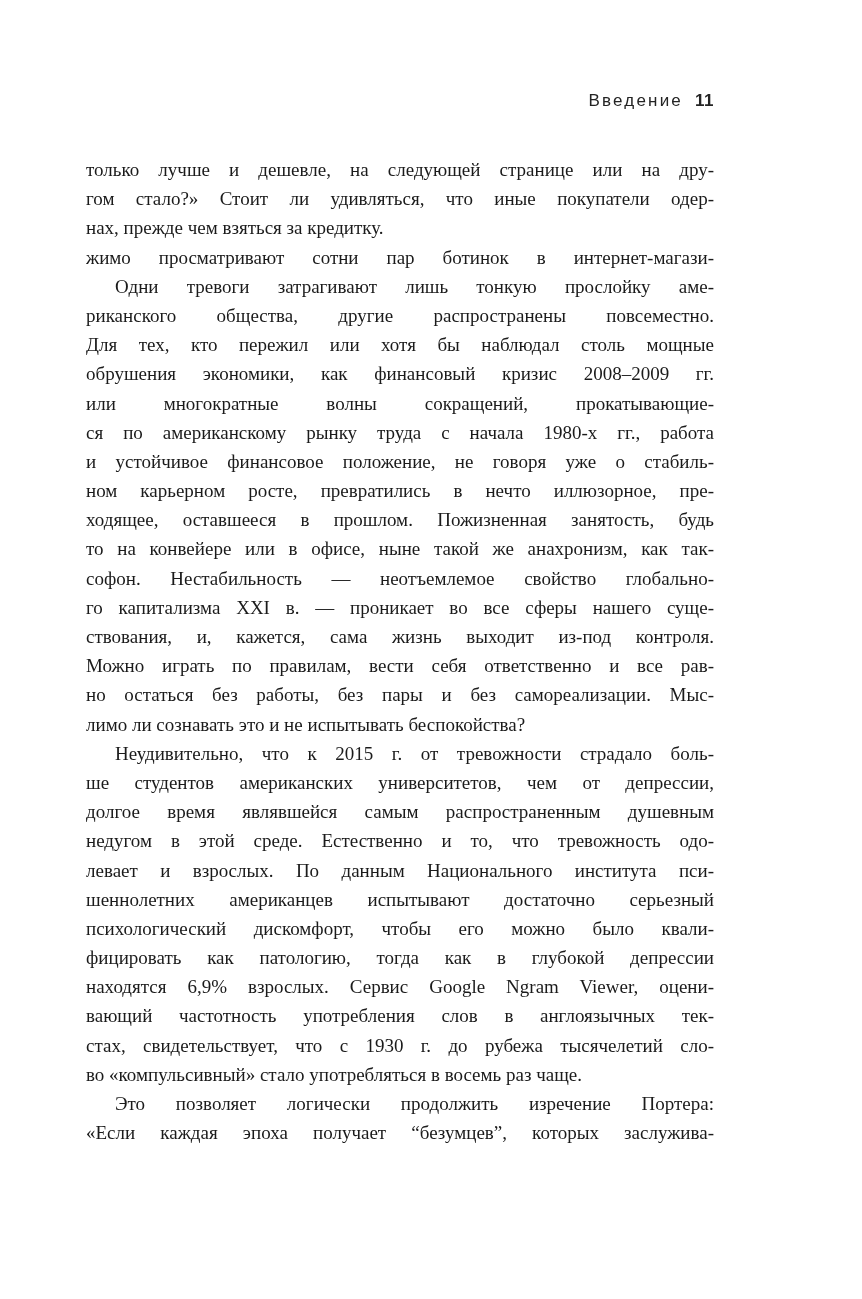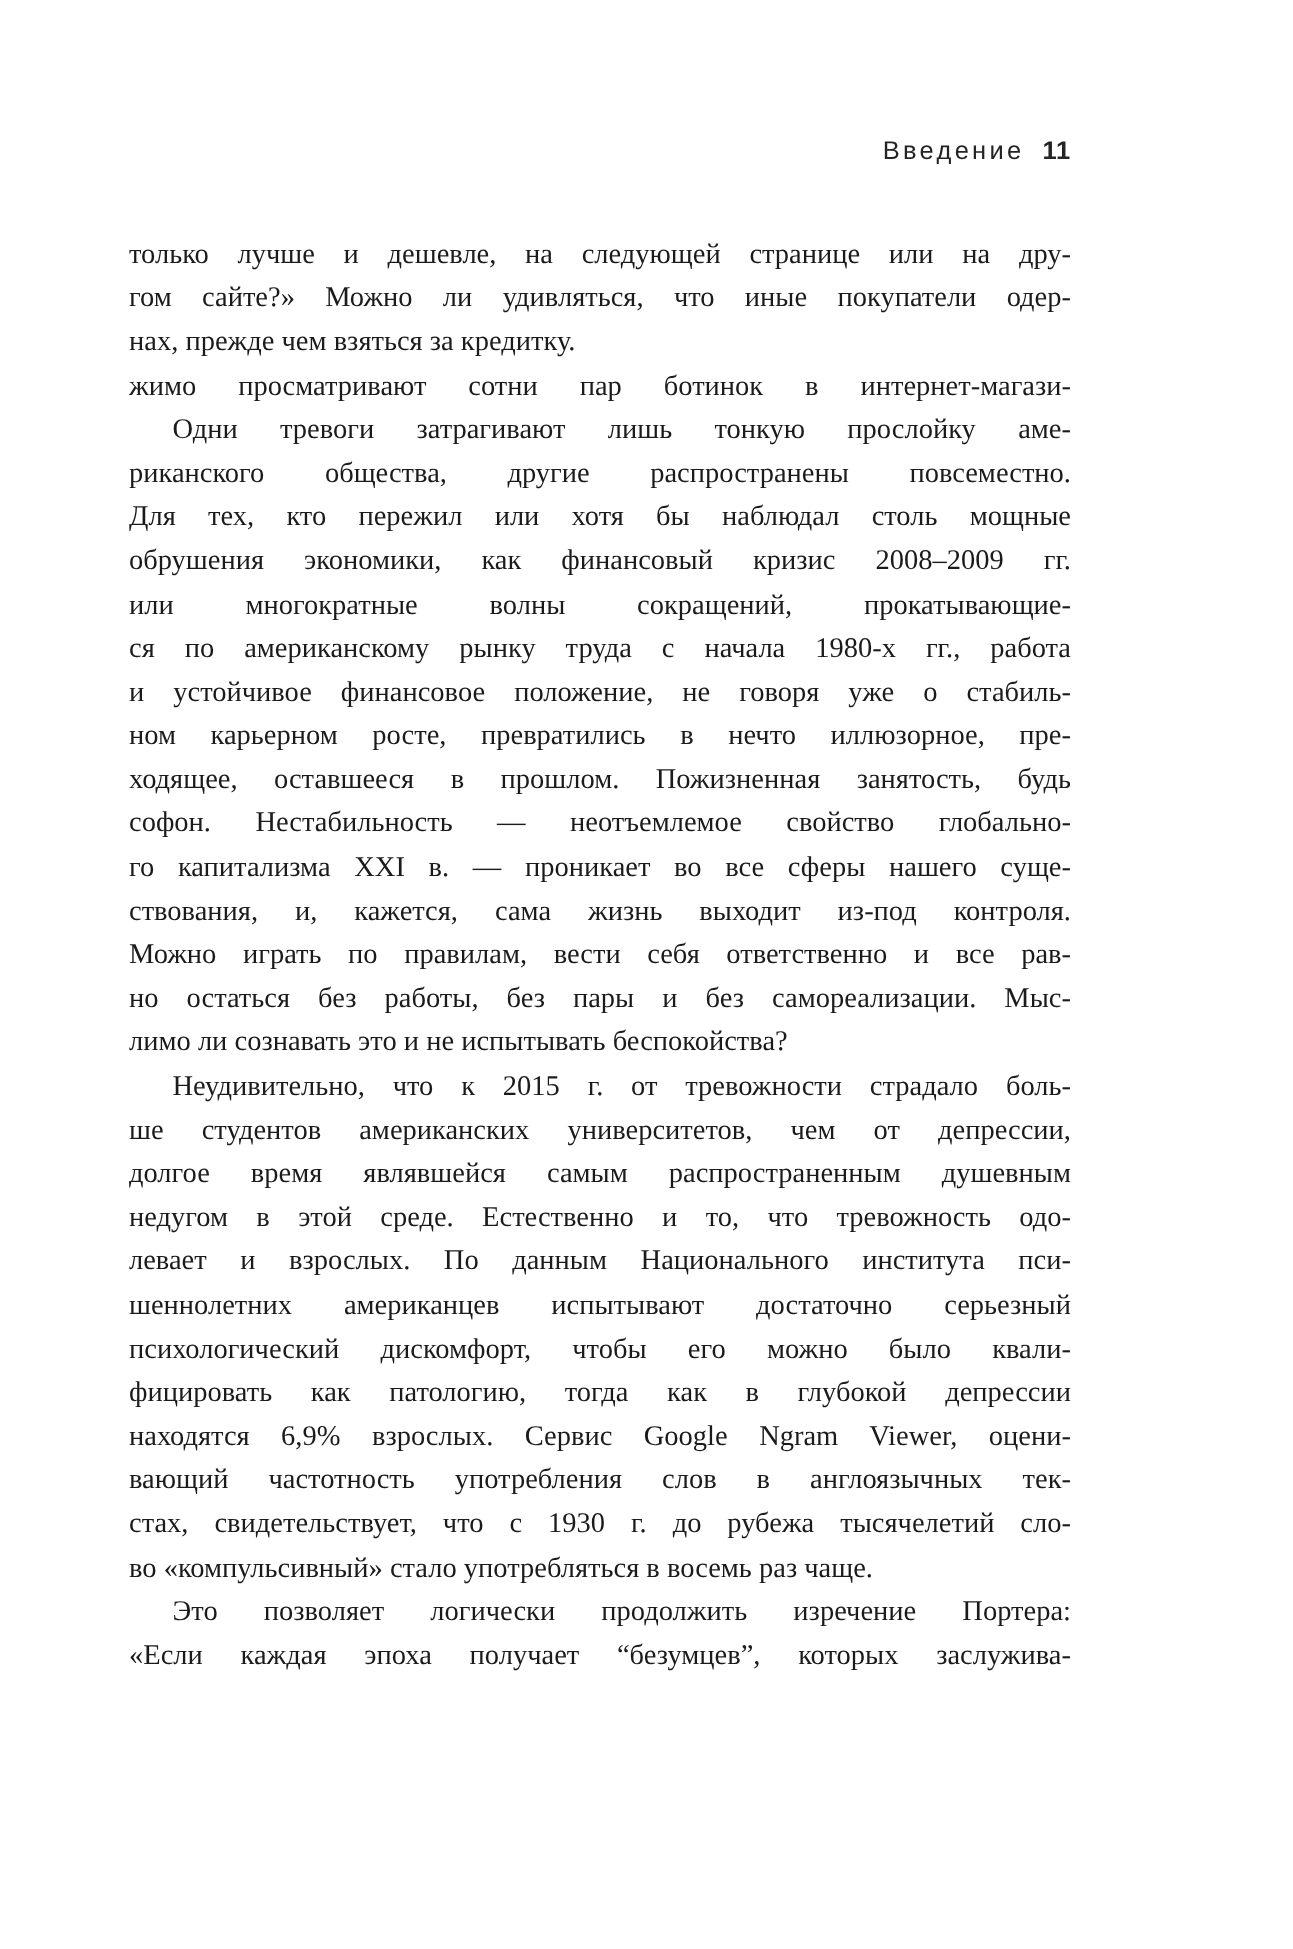--- a/index.html
+++ b/index.html
@@ -73,32 +73,33 @@
 
 <div class="page">
 
   <div class="running-head">
     <span class="chapter">Введение</span>
     <span class="pagenum">11</span>
   </div>
 
   <div class="text-block" id="text-block">
       <div class="text-line just">только лучше и дешевле, на следующей странице или на дру-</div>
-      <div class="text-line just">гом сайте?» Можно ли удивляться, что иные покупатели одер-</div>
+      <div class="text-line just">гом стало?» Стоит ли удивляться, что иные покупатели одер-</div>
       <div class="text-line just para-end">нах, прежде чем взяться за кредитку.</div>
       <div class="text-line just">жимо просматривают сотни пар ботинок в интернет-магази-</div>
       <div class="text-line just indent">Одни тревоги затрагивают лишь тонкую прослойку аме-</div>
       <div class="text-line just">риканского общества, другие распространены повсеместно.</div>
       <div class="text-line just">Для тех, кто пережил или хотя бы наблюдал столь мощные</div>
       <div class="text-line just">обрушения экономики, как финансовый кризис 2008–2009 гг.</div>
       <div class="text-line just">или многократные волны сокращений, прокатывающие-</div>
       <div class="text-line just">ся по американскому рынку труда с начала 1980-х гг., работа</div>
       <div class="text-line just">и устойчивое финансовое положение, не говоря уже о стабиль-</div>
       <div class="text-line just">ном карьерном росте, превратились в нечто иллюзорное, пре-</div>
       <div class="text-line just">ходящее, оставшееся в прошлом. Пожизненная занятость, будь</div>
+      <div class="text-line just">то на конвейере или в офисе, ныне такой же анахронизм, как так-</div>
       <div class="text-line just">софон. Нестабильность — неотъемлемое свойство глобально-</div>
       <div class="text-line just">го капитализма XXI в. — проникает во все сферы нашего суще-</div>
       <div class="text-line just">ствования, и, кажется, сама жизнь выходит из-под контроля.</div>
       <div class="text-line just">Можно играть по правилам, вести себя ответственно и все рав-</div>
       <div class="text-line just">но остаться без работы, без пары и без самореализации. Мыс-</div>
       <div class="text-line just para-end">лимо ли сознавать это и не испытывать беспокойства?</div>
       <div class="text-line just indent">Неудивительно, что к 2015 г. от тревожности страдало боль-</div>
       <div class="text-line just">ше студентов американских университетов, чем от депрессии,</div>
       <div class="text-line just">долгое время являвшейся самым распространенным душевным</div>
       <div class="text-line just">недугом в этой среде. Естественно и то, что тревожность одо-</div>

